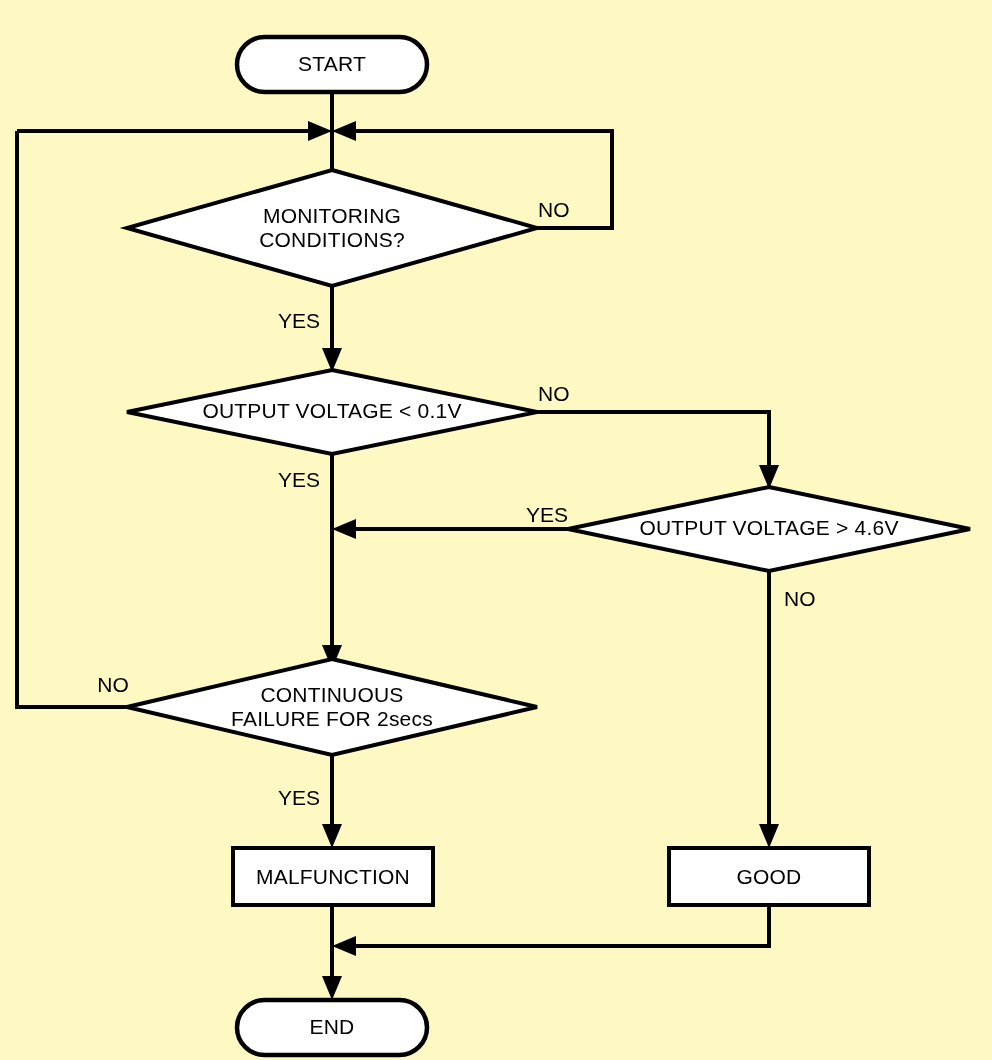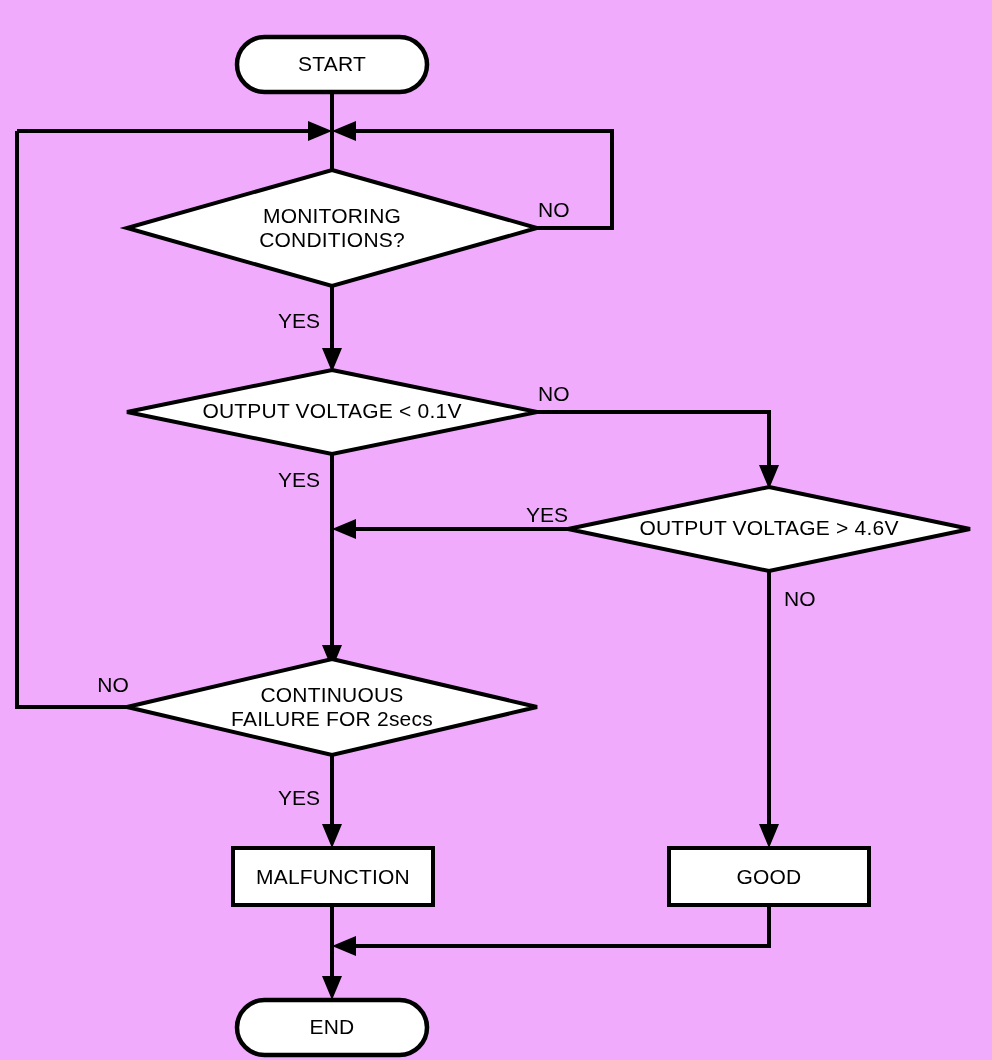--- a/index.html
+++ b/index.html
@@ -8,21 +8,21 @@
     padding: 0;
     background: #ffffff;
   }
   body {
     font-family: "Liberation Sans", sans-serif;
   }
   #canvas {
     position: relative;
     width: 992px;
     height: 1060px;
-    background: #f0abfc;
+    background: #fef9c3;
     overflow: hidden;
   }
   #flow-svg {
     position: absolute;
     left: 0;
     top: 0;
     width: 992px;
     height: 1060px;
   }
   .node-shape {

